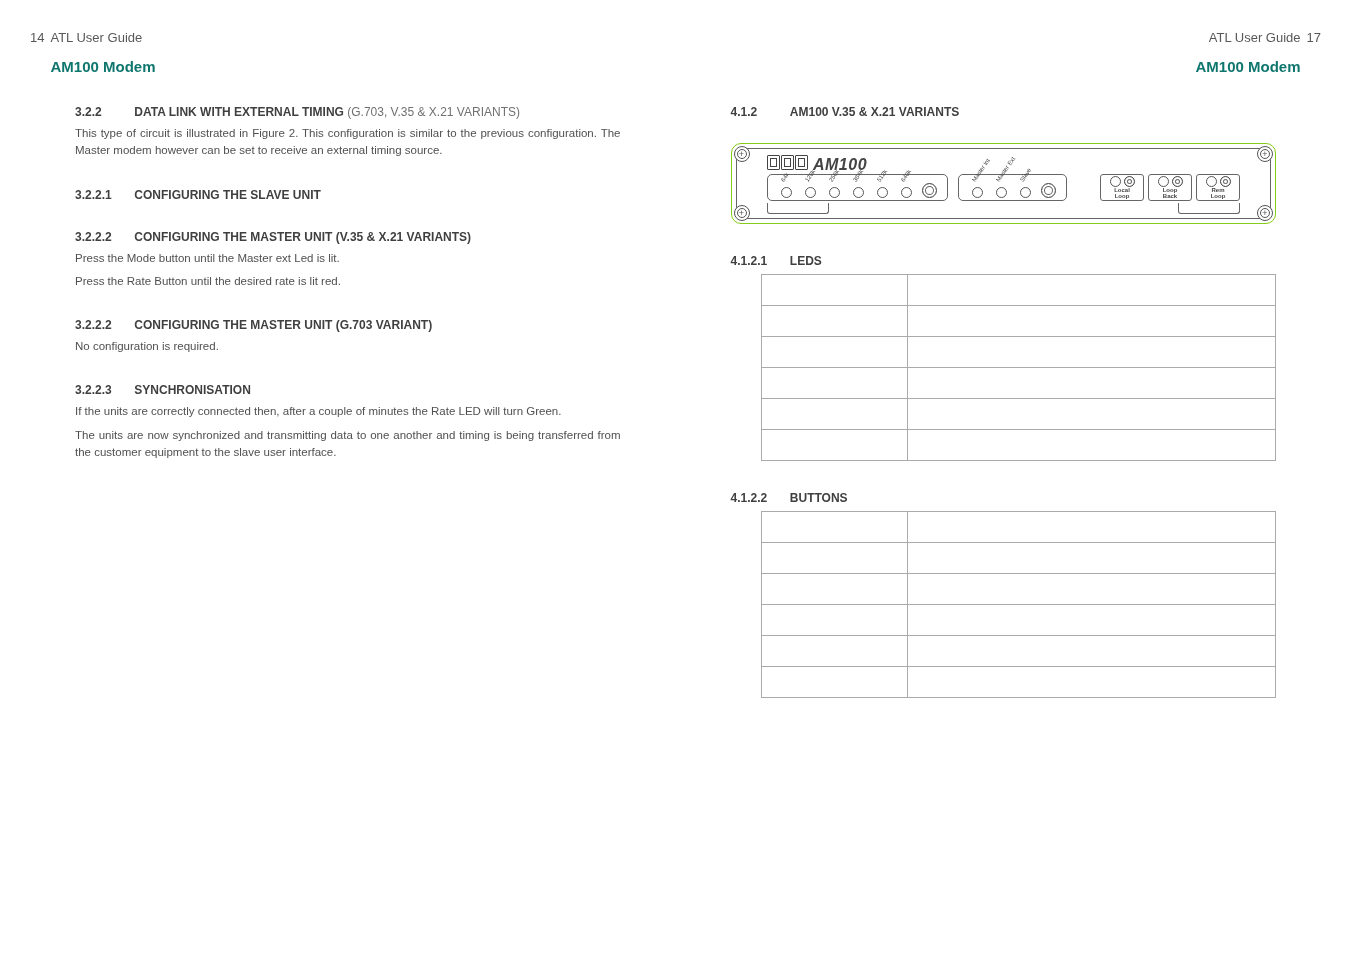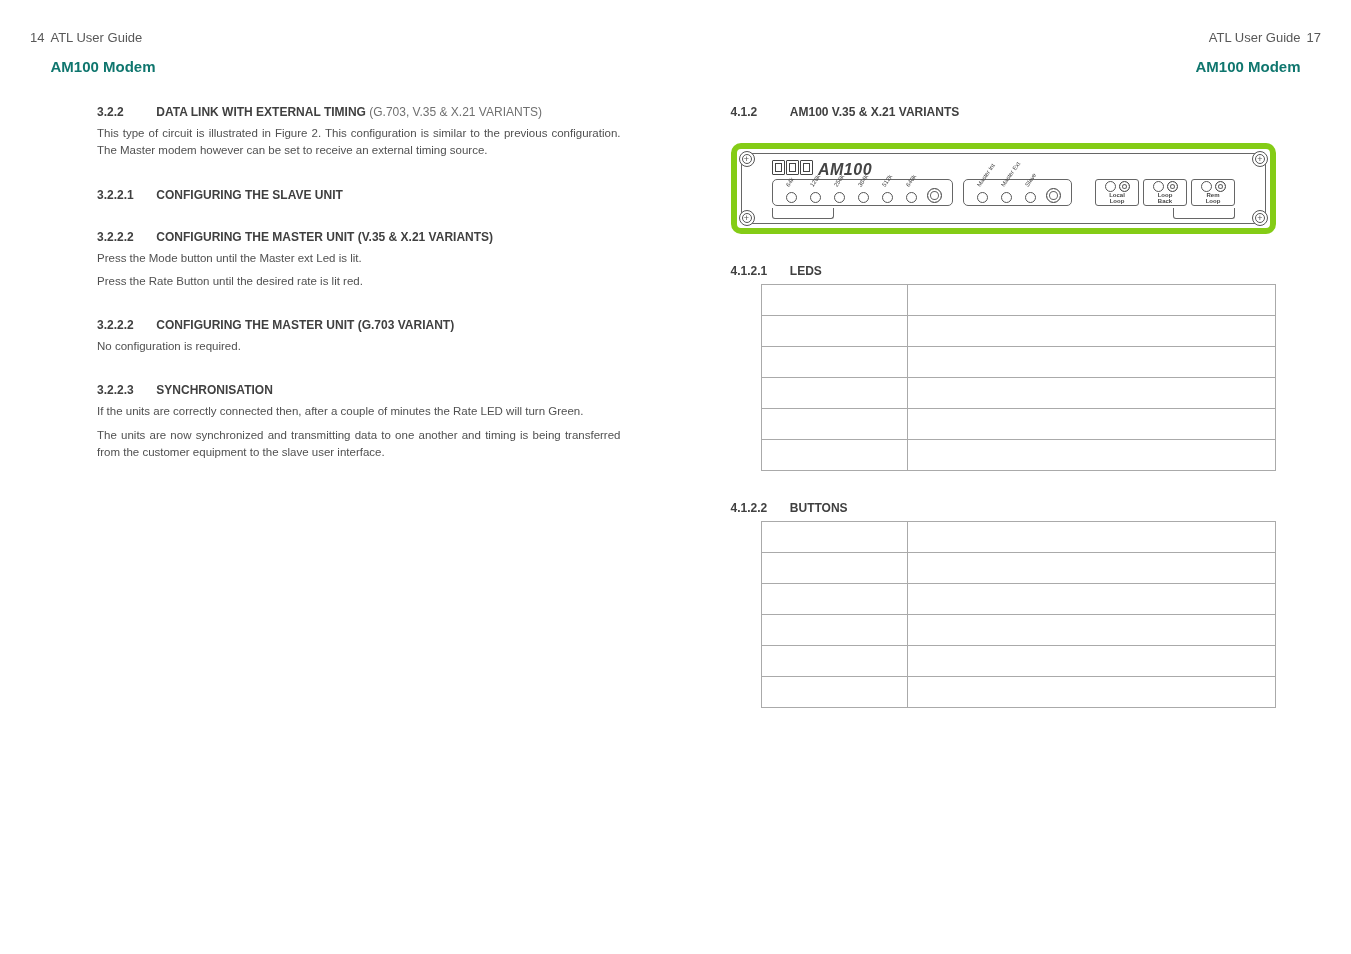--- a/index.html
+++ b/index.html
@@ -31,34 +31,34 @@
   .header.left { justify-content: flex-start; }
   .header.right { justify-content: flex-end; }
   .pgnum { font-size: 13px; font-weight: normal; color: #585858; margin-top: 0; }
   .title-block { line-height: 1.25; }
   .title-line1 { font-size: 13px; color: #585858; }
   .title-line2 { font-size: 15px; color: #0f766e; font-weight: bold; margin-top: 12px; }
   .header.left .pgnum { margin-right: 6px; }
   .header.right .pgnum { margin-left: 6px; }
   .header.right .title-block { text-align: right; }
 
-  .content { margin-left: 67px; margin-right: 0; margin-top: 28px; font-size: 12px; color: #505050; }
+  .content { margin-left: 45px; margin-right: 0; margin-top: 28px; font-size: 12px; color: #505050; }
   .page-right .content { margin-left: 0; margin-right: 45px; }
 
   .sec-head { margin-top: 22px; margin-bottom: 6px; }
   .sec-num { display: inline-block; min-width: 56px; font-weight: bold; color: #404040; font-size: 12px; }
   .sec-title { font-weight: bold; color: #404040; font-size: 12px; }
   .sec-title .light { font-weight: normal; color: #707070; }
 
   .body-text { font-size: 11.5px; line-height: 1.5; color: #505050; margin: 6px 0 0 0; }
   .body-text.justify { text-align: justify; }
 
   
   .panel-outer {
-    border: 6px solid #84cc16;
+    border: 1px solid #84cc16;
     border-radius: 10px;
     padding: 4px;
     position: relative;
     margin-top: 0;
   }
   .panel-inner {
     border: 1px solid #666;
     border-radius: 4px;
     padding: 6px 8px 4px 8px;
     display: flex;

